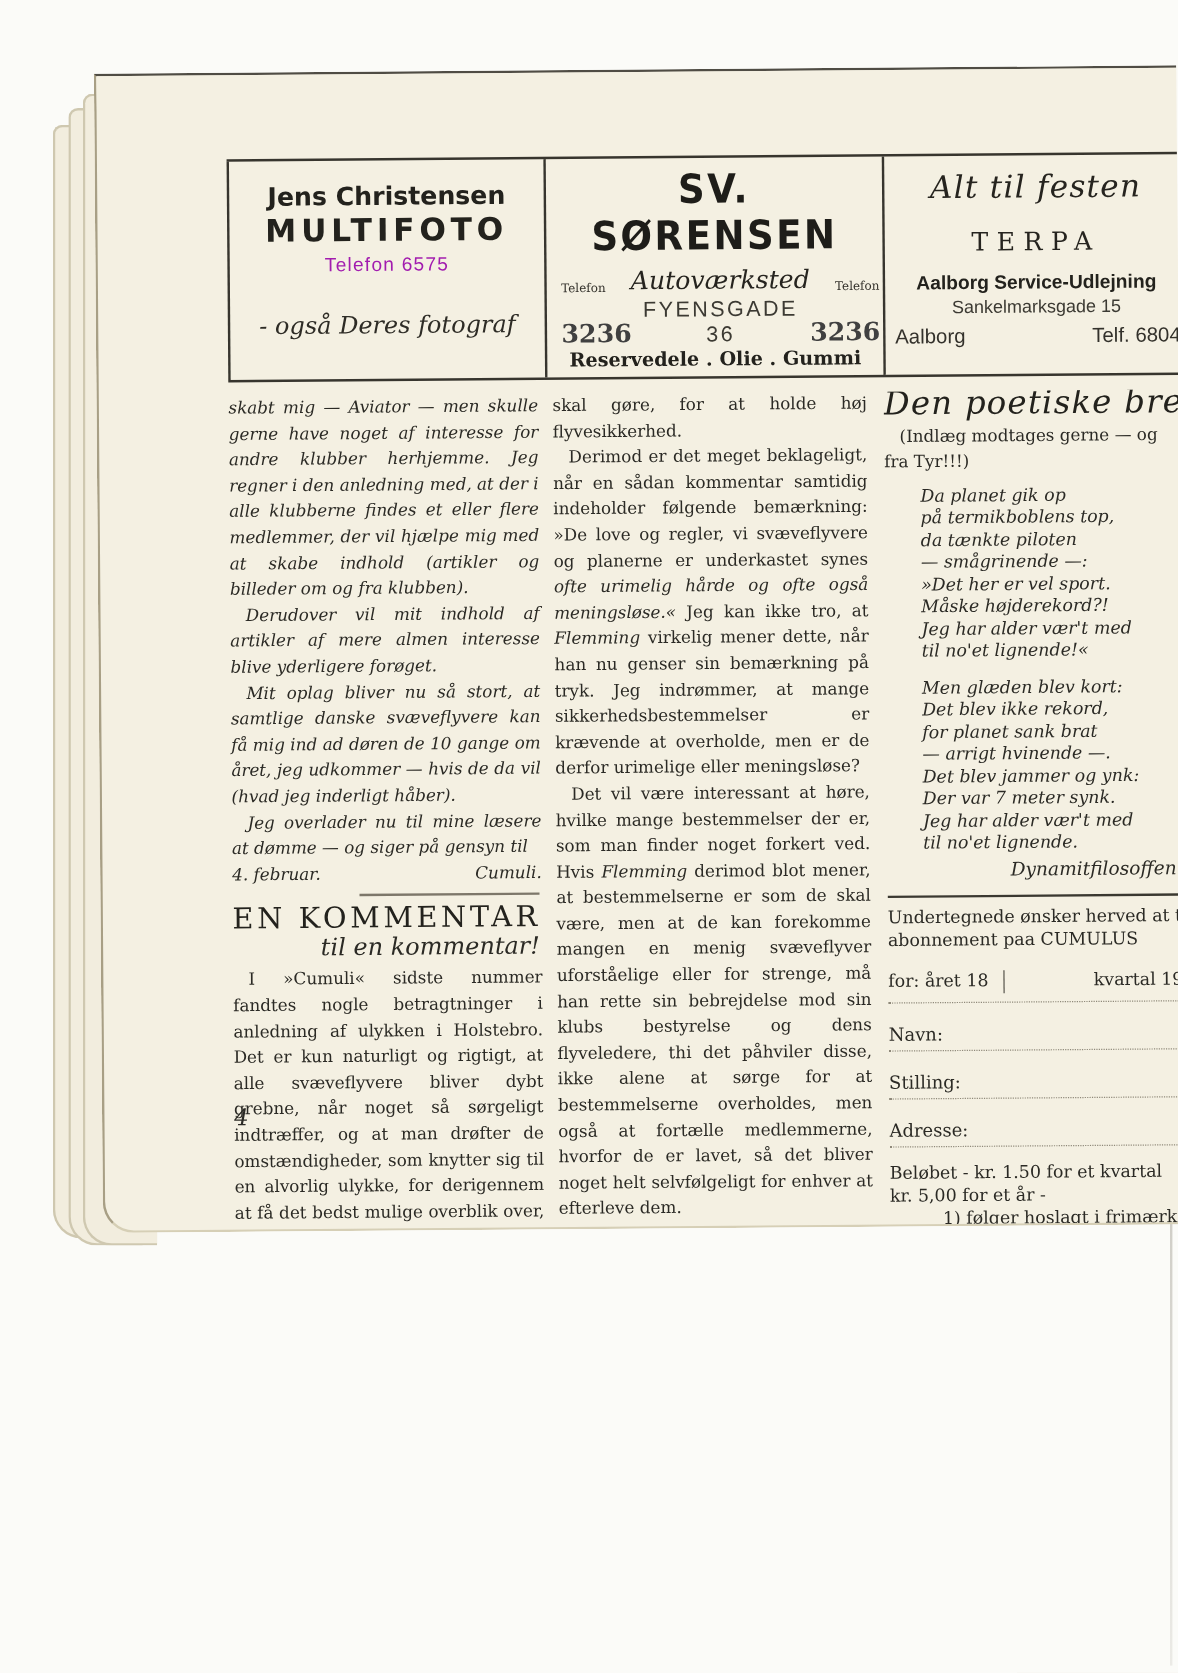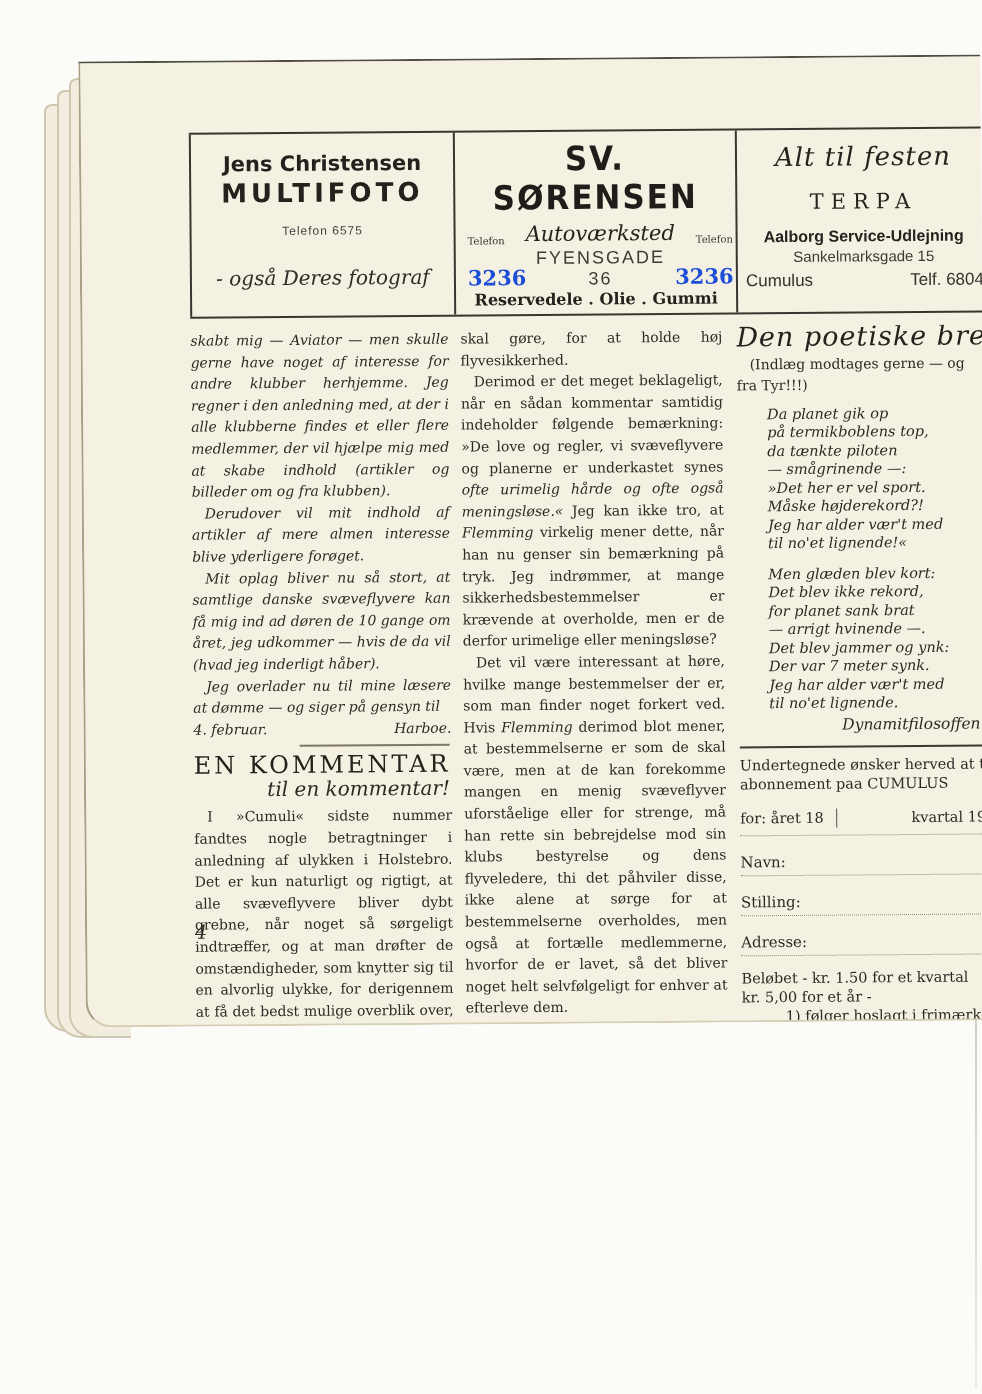--- a/index.html
+++ b/index.html
@@ -33,29 +33,29 @@
     display:flex; border-top:2px solid #37352e; border-bottom:2px solid #37352e;
     background:#f4f0e2;
   }
   .ad { box-sizing:border-box; }
   .ad1 {
     width:266px; border-left:2px solid #37352e; border-right:2px solid #37352e;
     display:flex; flex-direction:column; align-items:center; padding-top:18px;
   }
   .ad1-name { font-family:"DejaVu Sans", sans-serif; font-weight:bold; font-size:21px; color:#23221d; }
   .ad1-brand { font-family:"DejaVu Sans", sans-serif; font-weight:bold; font-size:26px; letter-spacing:4px; color:#23221d; margin-top:2px; }
-  .ad1-tel { font-family:"Liberation Sans", sans-serif; font-size:12px; letter-spacing:1px; color:#404040; margin-top:16px; }
+  .ad1-tel { font-family:"Liberation Sans", sans-serif; font-size:16px; letter-spacing:1px; color:#a21caf; margin-top:5px; }
   .ad1-script { font-style:italic; font-size:20px; margin-top:28px; color:#2e2c26; }
 
   .ad2 { width:282px; border-right:2px solid #37352e; display:flex; flex-direction:column; padding:10px 12px 8px; }
   .ad2-name { font-family:"DejaVu Sans", sans-serif; font-weight:bold; font-size:31px; letter-spacing:2px; text-align:center; color:#1e1d19; transform:scaleY(1.08); }
   .ad2-grid { display:grid; grid-template-columns:58px 1fr 58px; margin-top:8px; align-items:end; }
   .ad2-tel-label { font-size:10px; color:#33312b; }
   .ad2-trade { font-style:italic; font-size:21px; text-align:center; color:#26241f; }
-  .ad2-telnum { font-weight:bold; font-size:21px; color:#1d4ed8; }
+  .ad2-telnum { font-weight:bold; font-size:21px; color:#404040; }
   .ad2-street { font-family:"Liberation Sans", sans-serif; font-size:18px; letter-spacing:2px; text-align:center; color:#3c3a33; margin-top:2px; }
   .ad2-products { font-weight:bold; font-size:16px; text-align:center; margin-top:auto; margin-bottom:4px; color:#23221d; }
   .tr { text-align:right; }
 
   .ad3 { flex:1; display:flex; flex-direction:column; padding:12px 6px 8px 14px; }
   .ad3-slogan { font-style:italic; font-size:26px; text-align:center; color:#26241f; letter-spacing:1px; }
   .ad3-name { font-size:21px; letter-spacing:7px; text-align:center; margin-top:18px; color:#26241f; }
   .ad3-company { font-family:"Liberation Sans", sans-serif; font-weight:bold; font-size:16px; text-align:center; margin-top:14px; color:#23221d; }
   .ad3-street { font-family:"Liberation Sans", sans-serif; font-size:15px; text-align:center; margin-top:2px; color:#3c3a33; }
   .ad3-row { display:flex; justify-content:space-between; font-family:"Liberation Sans", sans-serif; font-size:17px; color:#33312b; margin-top:6px; margin-left:-6px; margin-right:-8px; white-space:nowrap; }
@@ -124,34 +124,34 @@
           <div class="ad2-telnum tr">3236</div>
         </div>
         <div class="ad2-products">Reservedele . Olie . Gummi</div>
       </div>
       <div class="ad ad3">
         <div class="ad3-slogan">Alt til festen</div>
         <div class="ad3-name">TERPA</div>
         <div class="ad3-company">Aalborg Service-Udlejning</div>
         <div class="ad3-street">Sankelmarksgade 15</div>
         <div class="ad3-row">
-          <span>Cumulus</span>
+          <span>Aalborg</span>
           <span>Telf. 6804</span>
         </div>
       </div>
     </div>
 
     <div class="col col-left">
       <p>skabt mig — Aviator — men skulle gerne have noget af interesse for andre klubber herhjemme. Jeg regner i den anledning med, at der i alle klubberne findes et eller flere medlemmer, der vil hjælpe mig med at skabe indhold (artikler og billeder om og fra klubben).</p>
       <p class="ind">Derudover vil mit indhold af artikler af mere almen interesse blive yderligere forøget.</p>
       <p class="ind">Mit oplag bliver nu så stort, at samtlige danske svæveflyvere kan få mig ind ad døren de 10 gange om året, jeg udkommer — hvis de da vil (hvad jeg inderligt håber).</p>
       <p class="ind">Jeg overlader nu til mine læsere at dømme — og siger på gensyn til</p>
       <div class="sig-row">
         <span>4. februar.</span>
-        <span>Harboe.</span>
+        <span>Cumuli.</span>
       </div>
       <div class="rule-short"></div>
       <div class="kommentar-h">EN KOMMENTAR</div>
       <div class="kommentar-sub">til en kommentar!</div>
       <p class="ind roman">I »Cumuli« sidste nummer fandtes nogle betragtninger i anledning af ulykken i Holstebro. Det er kun naturligt og rigtigt, at alle svæveflyvere bliver dybt grebne, når noget så sørgeligt indtræffer, og at man drøfter de omstændigheder, som knytter sig til en alvorlig ulykke, for derigennem at få det bedst mulige overblik over, hvad man</p>
     </div>
 
     <div class="col col-mid">
       <p>skal gøre, for at holde høj flyvesikkerhed.</p>
       <p class="ind"><span>Derimod er det meget beklageligt, når en sådan kommentar samtidig indeholder følgende bemærkning: »De love og regler, vi svæveflyvere og planerne er underkastet synes </span><span class="it">ofte urimelig hårde og ofte også meningsløse.«</span><span> Jeg kan ikke tro, at </span><span class="it">Flemming</span><span> virkelig mener dette, når han nu genser sin bemærkning på tryk. Jeg indrømmer, at mange sikkerhedsbestemmelser er krævende at overholde, men er de derfor urimelige eller meningsløse?</span></p>

